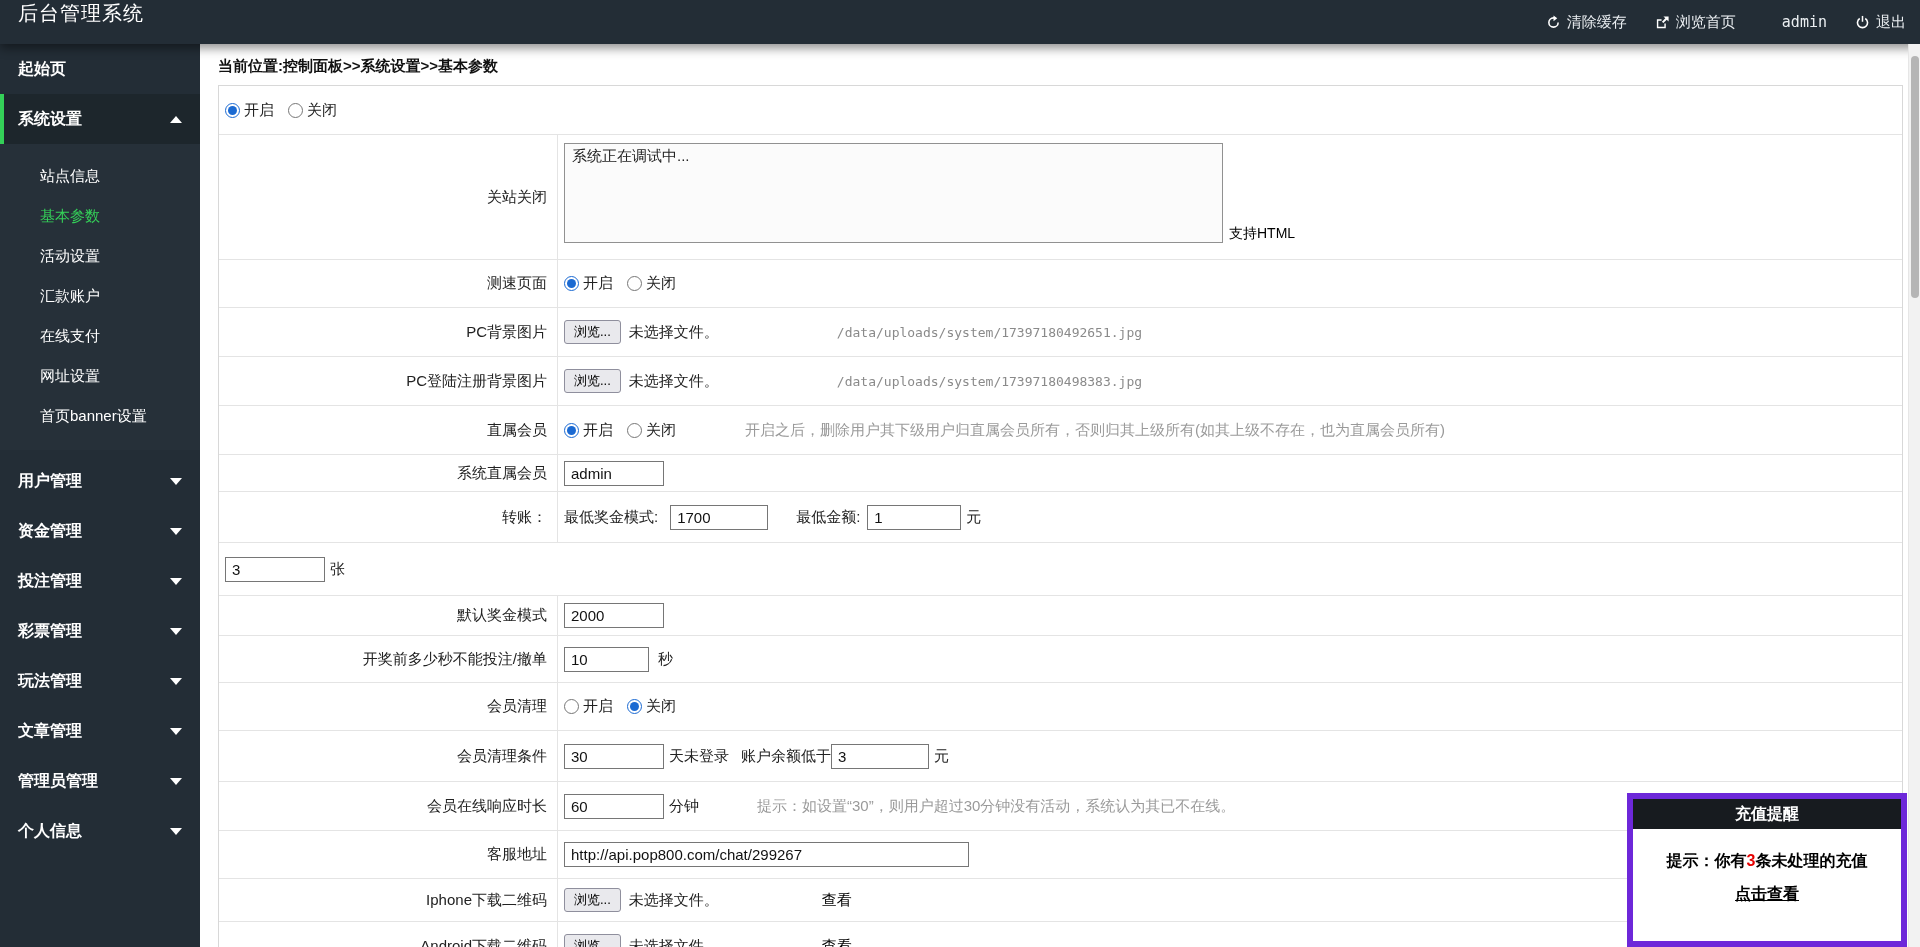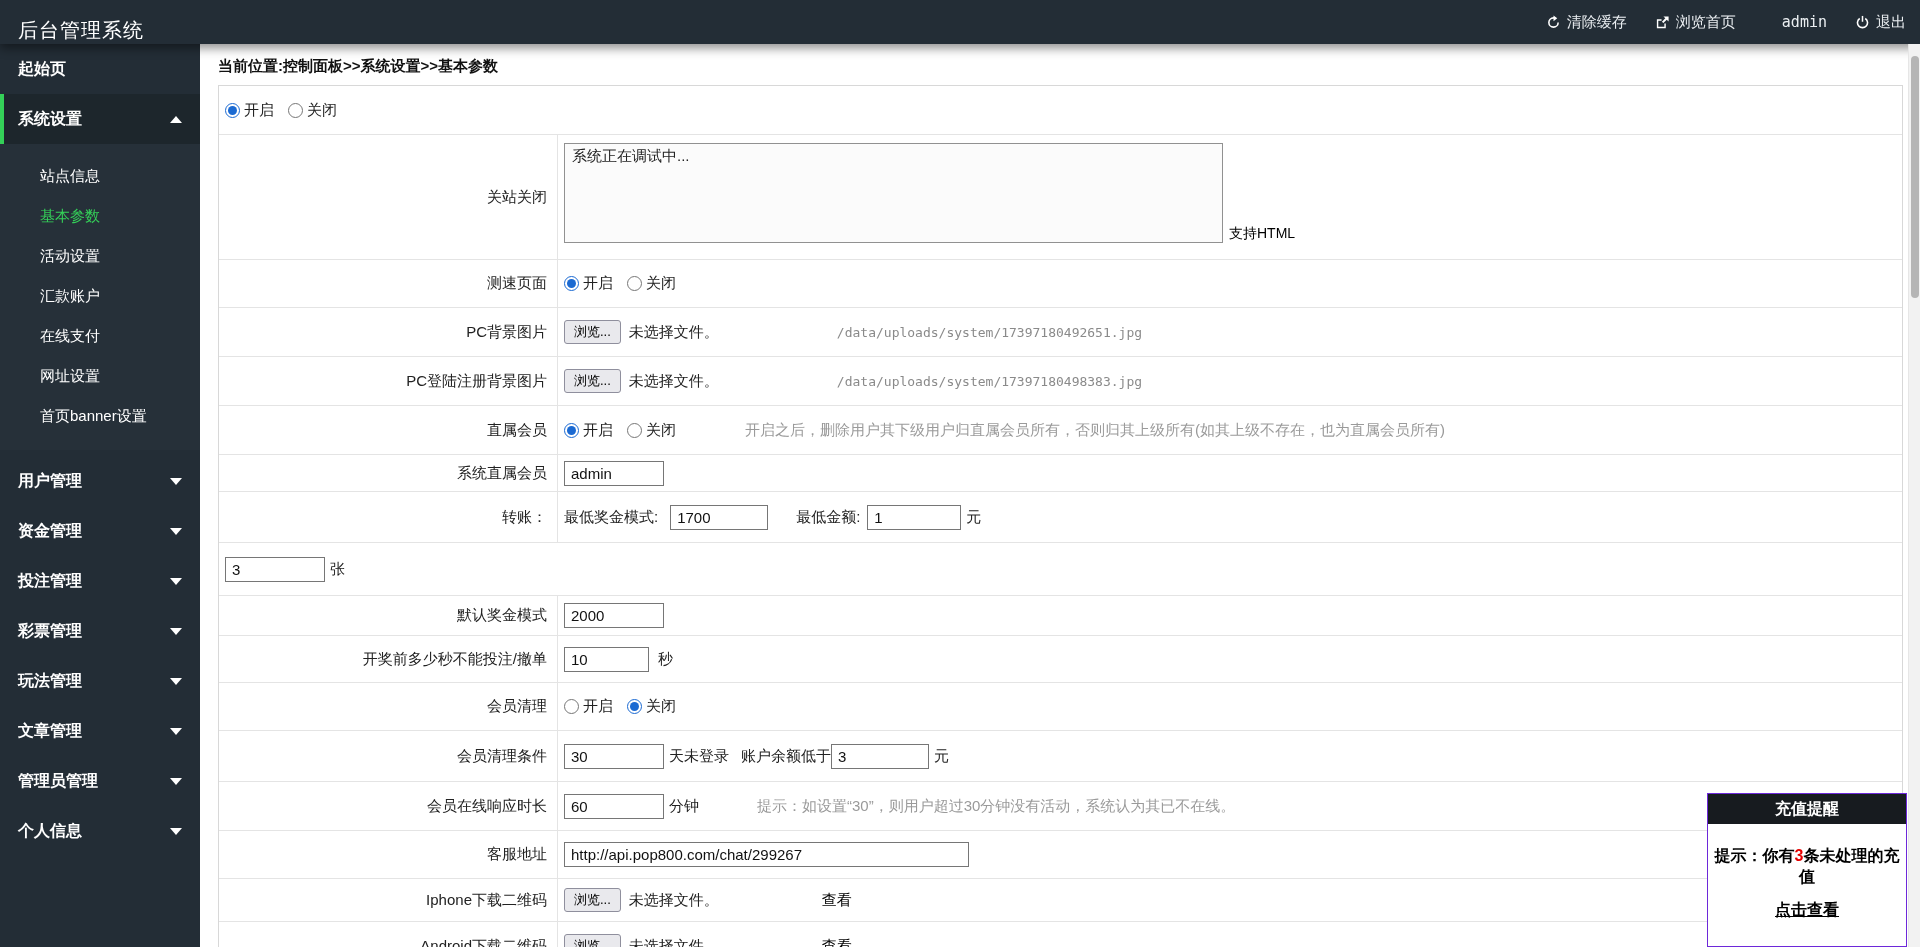--- a/index.html
+++ b/index.html
@@ -2,21 +2,21 @@
 <html><head>
 <meta charset="utf-8">
 <style>
   * { margin:0; padding:0; box-sizing:border-box; }
   html,body { width:1920px; height:947px; overflow:hidden; background:#fff;
     font-family:"Liberation Sans","DejaVu Sans",sans-serif; }
   .mono { font-family:"DejaVu Sans Mono","Liberation Mono",monospace; }
 
   
   .topbar { position:absolute; left:0; top:0; width:1920px; height:44px; background:#232d36;
-    z-index:30; display:flex; align-items:flex-end; box-shadow:0 4px 10px rgba(0,0,0,.45); }
+    z-index:30; display:flex; align-items:flex-start; box-shadow:0 4px 10px rgba(0,0,0,.45); }
   .brand { color:#fff; font-size:20px; margin-left:18px; letter-spacing:1px; }
   .tb-right { position:absolute; right:14px; top:0; height:44px; display:flex; align-items:center; }
   .tb-item { color:#eaeef1; font-size:15px; margin-left:28px; display:flex; align-items:center;
     cursor:pointer; }
   .tb-item svg { margin-right:6px; }
   .tb-user { margin-left:46px; font-size:15px; color:#eaeef1; }
 
   
   .sidebar { position:absolute; left:0; top:44px; width:200px; height:903px; background:#232d36; z-index:20; }
   .side-item { height:50px; display:flex; align-items:center; padding:0 18px;
@@ -76,22 +76,22 @@
   .gap12{margin-left:12px}.gap28{margin-left:28px}.gap7{margin-left:7px}
   .unit{margin-left:5px}
 
   
   .scrollbar { position:absolute; right:0; top:44px; width:12px; height:903px; background:#f2f2f2;
     border-left:1px solid #e6e6e6; z-index:40; }
   .scroll-thumb { position:absolute; left:2px; top:12px; width:8px; height:242px; background:#b5b5b5;
     border-radius:4px; }
 
   
-  .popup { position:absolute; right:13px; bottom:0; width:200px; height:154px; background:#fff;
-    border:1px solid #6d28d9; z-index:50; }
+  .popup { position:absolute; right:13px; bottom:0; width:280px; height:154px; background:#fff;
+    border:6px solid #6d28d9; z-index:50; }
   .popup-head { height:30px; background:#171b1f; color:#fff; font-size:16px; font-weight:700;
     display:flex; align-items:center; justify-content:center; }
   .popup-body { text-align:center; padding-top:22px; font-size:16px; font-weight:700; color:#000; }
   .popup-count { color:#e60000; }
   .popup-link { display:inline-block; margin-top:12px; font-size:16px; font-weight:700;
     color:#000; text-decoration:underline; cursor:pointer; }
 </style>
 </head>
 <body>
 

